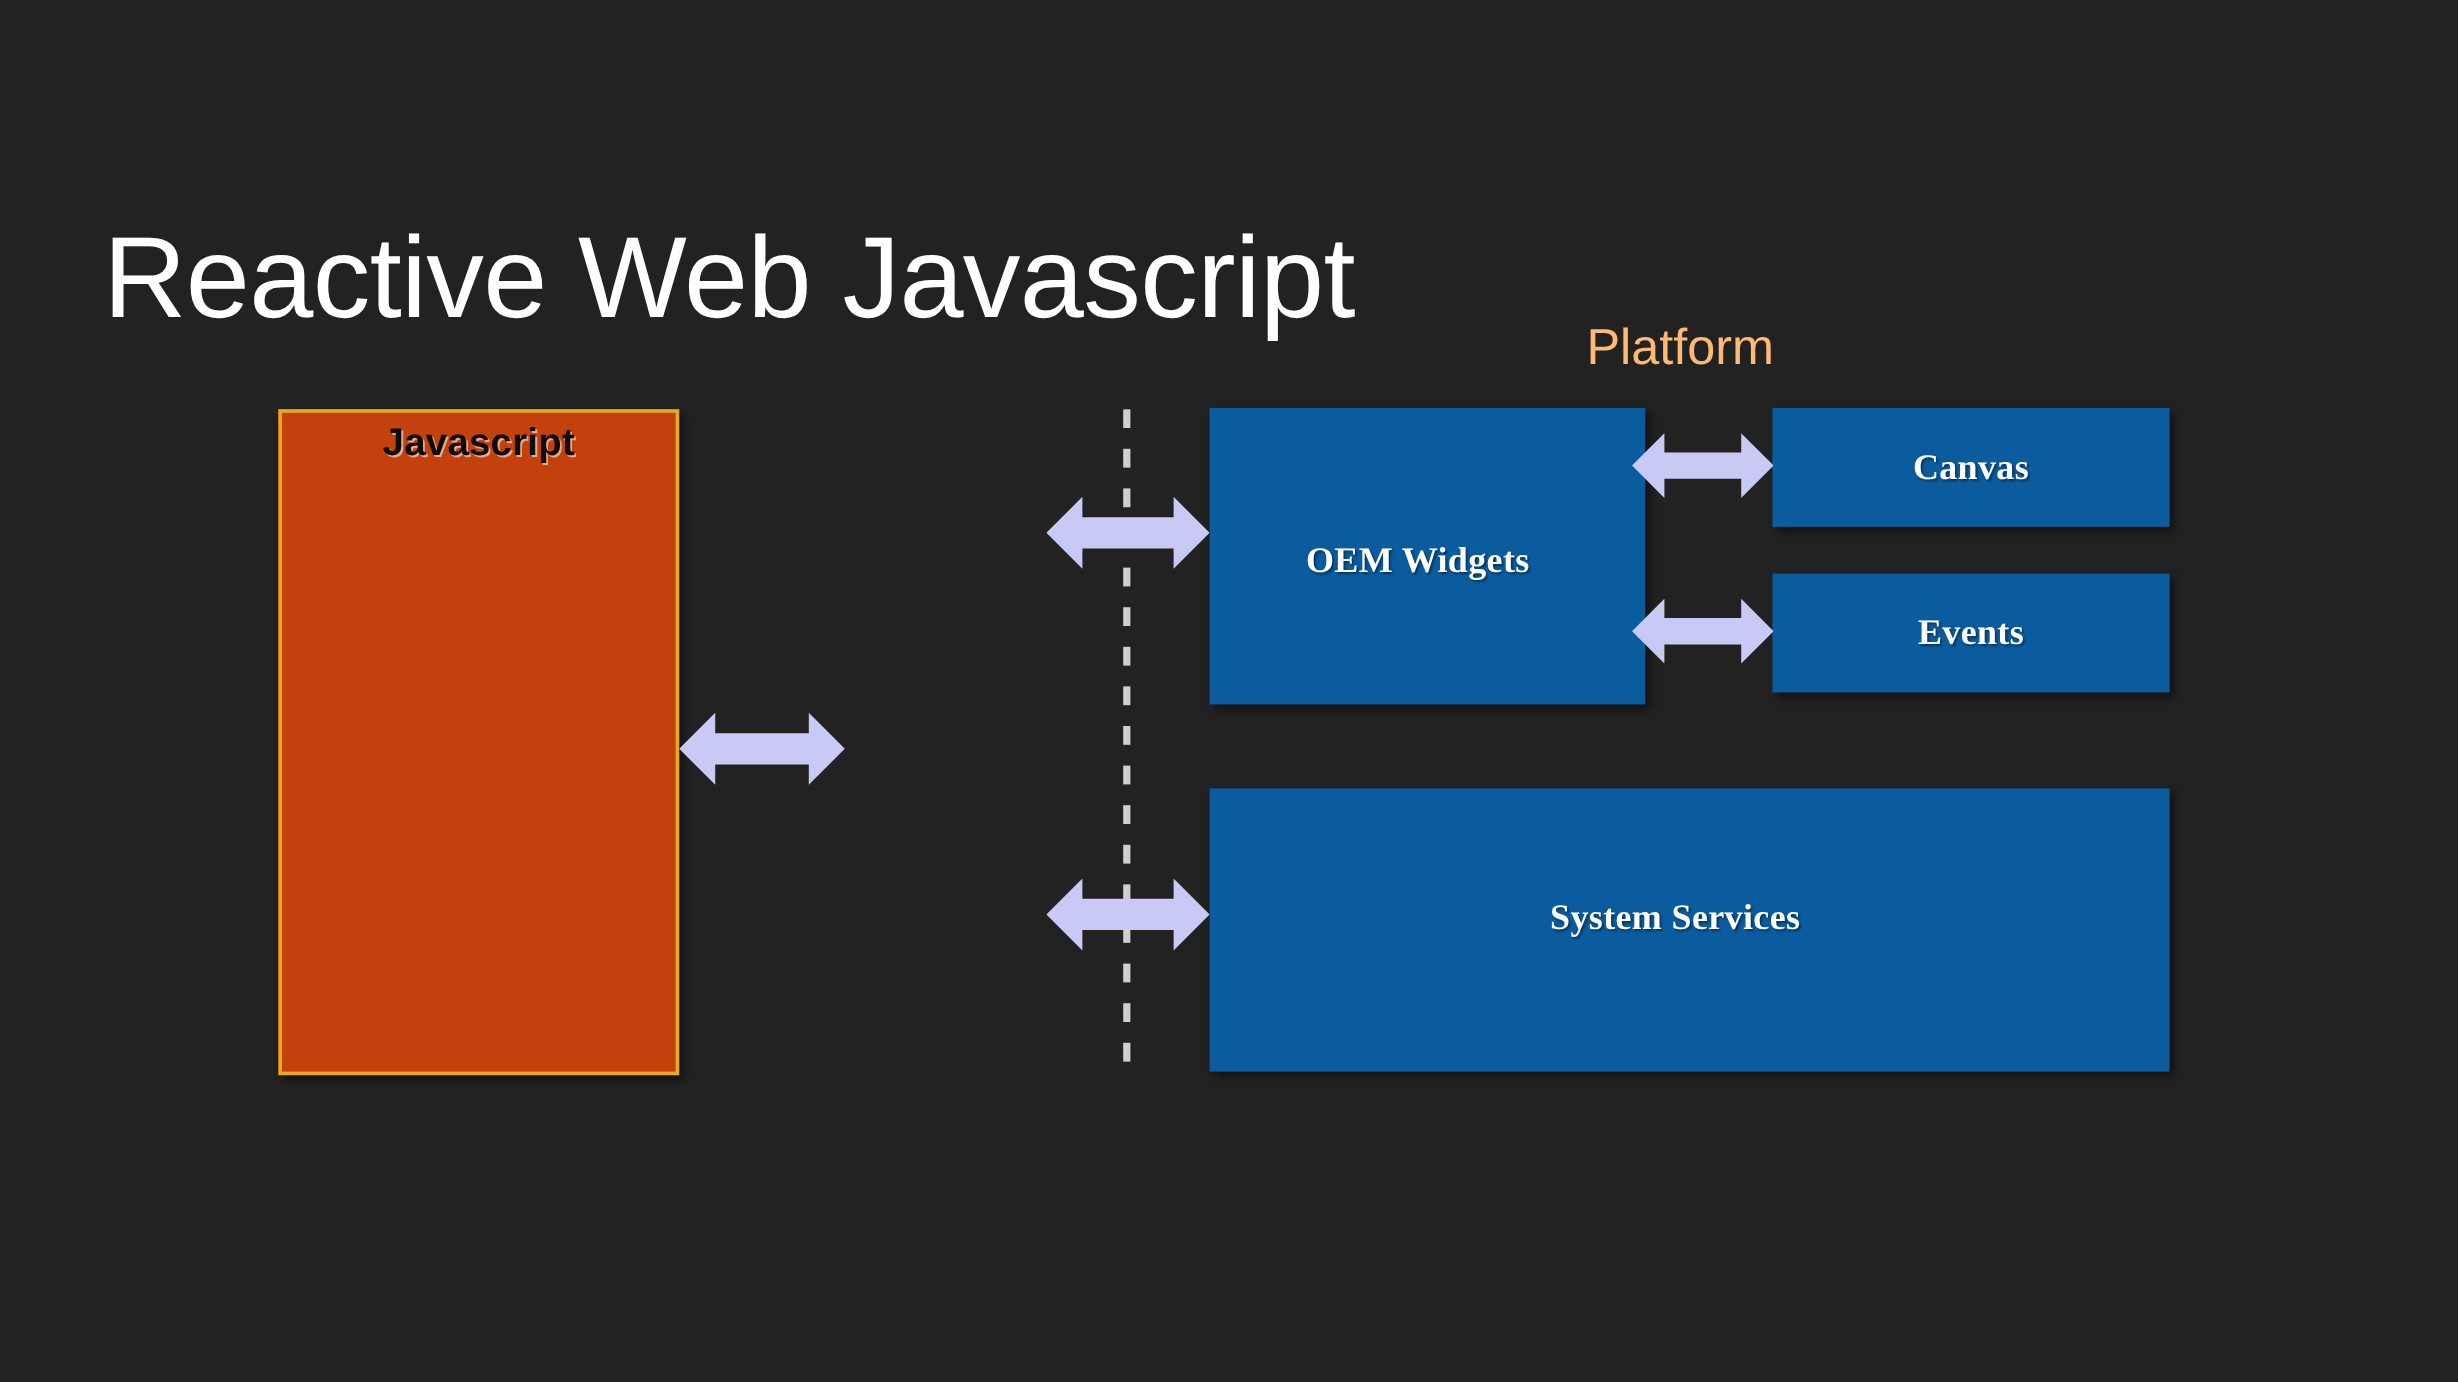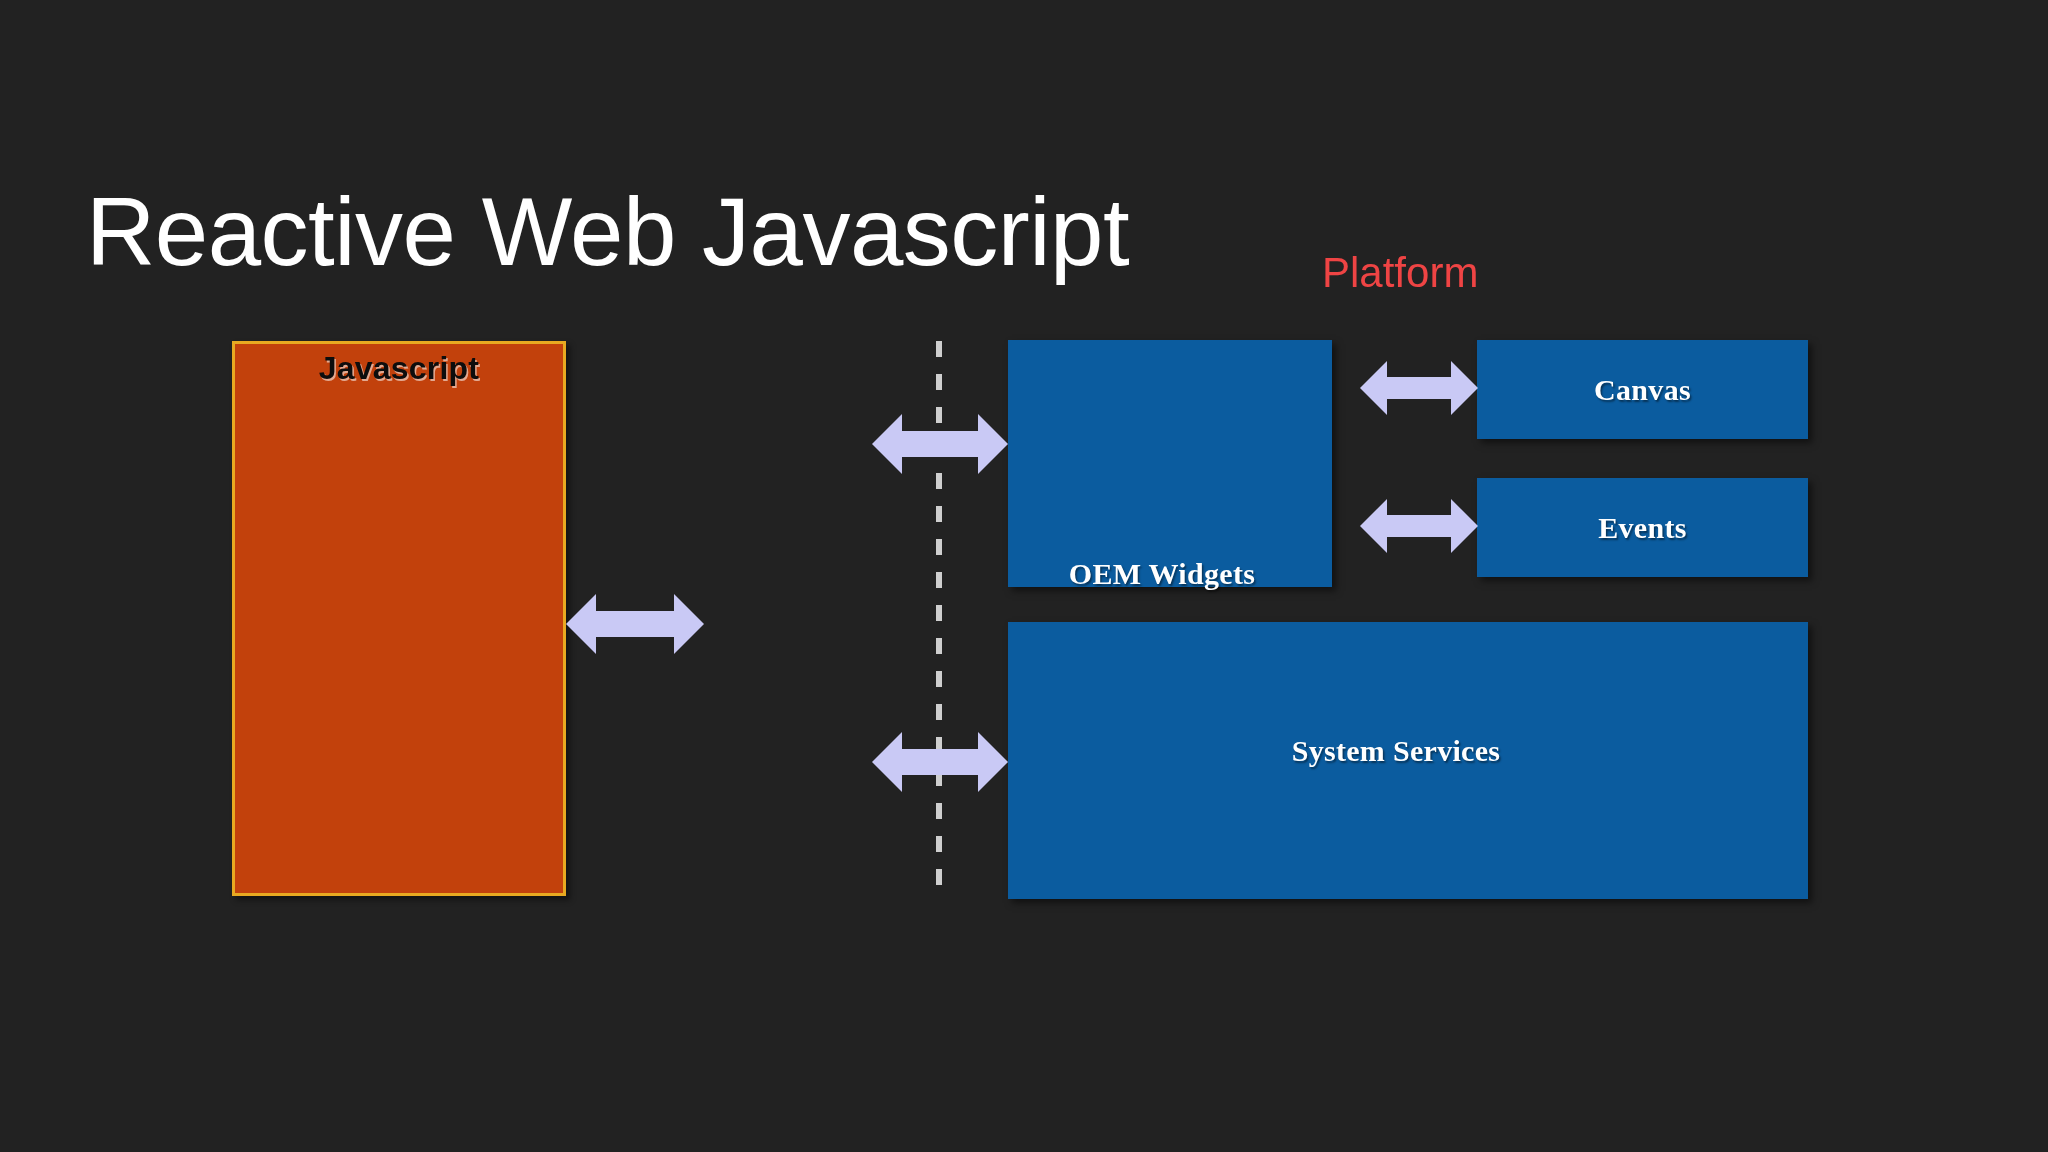--- a/index.html
+++ b/index.html
@@ -26,24 +26,24 @@
     color: #ffffff;
     letter-spacing: -0.5px;
     line-height: 1;
     white-space: nowrap;
   }
 
   
   #platform-label {
     position: absolute;
     left: 1322px;
-    top: 252px;
+    top: 268px;
     font-size: 42px;
     font-weight: 400;
-    color: #ef4444;
+    color: #fdba74;
     line-height: 1;
     white-space: nowrap;
   }
 
   
   .cream-box {
     position: absolute;
     background: #c2410c;
     border: 3px solid #e8a921;
     box-sizing: border-box;
@@ -76,25 +76,25 @@
     text-shadow: 1.5px 1.5px 2px rgba(0,0,0,0.45);
     letter-spacing: 0.3px;
     white-space: nowrap;
     font-family: Liberation Serif, serif;
   }
 
   
   #box-javascript { left: 232px;  top: 341px; width: 334px; height: 555px; }
   #box-bridge     { left: 704px;  top: 341px; width: 166px; height: 555px; }
 
-  #box-oem-widgets     { left: 1008px; top: 340px; width: 324px; height: 247px;
-                         align-items: flex-end; justify-content: center; }
+  #box-oem-widgets     { left: 1008px; top: 340px; width: 363px; height: 247px;
+                         align-items: center; justify-content: center; }
   #box-canvas          { left: 1477px; top: 340px; width: 331px; height: 99px; }
   #box-events          { left: 1477px; top: 478px; width: 331px; height: 99px; }
-  #box-system-services { left: 1008px; top: 622px; width: 800px; height: 277px; }
+  #box-system-services { left: 1008px; top: 657px; width: 800px; height: 236px; }
 
   
   #box-javascript .box-label { transform: translateY(6px); }
   #box-bridge .box-label     { transform: translateY(6px); }
   #box-oem-widgets .box-label { transform: translate(-8px, 4px); }
   #box-system-services .box-label { transform: translate(-12px, -10px); }
 
   
   #platform-divider {
     position: absolute;

